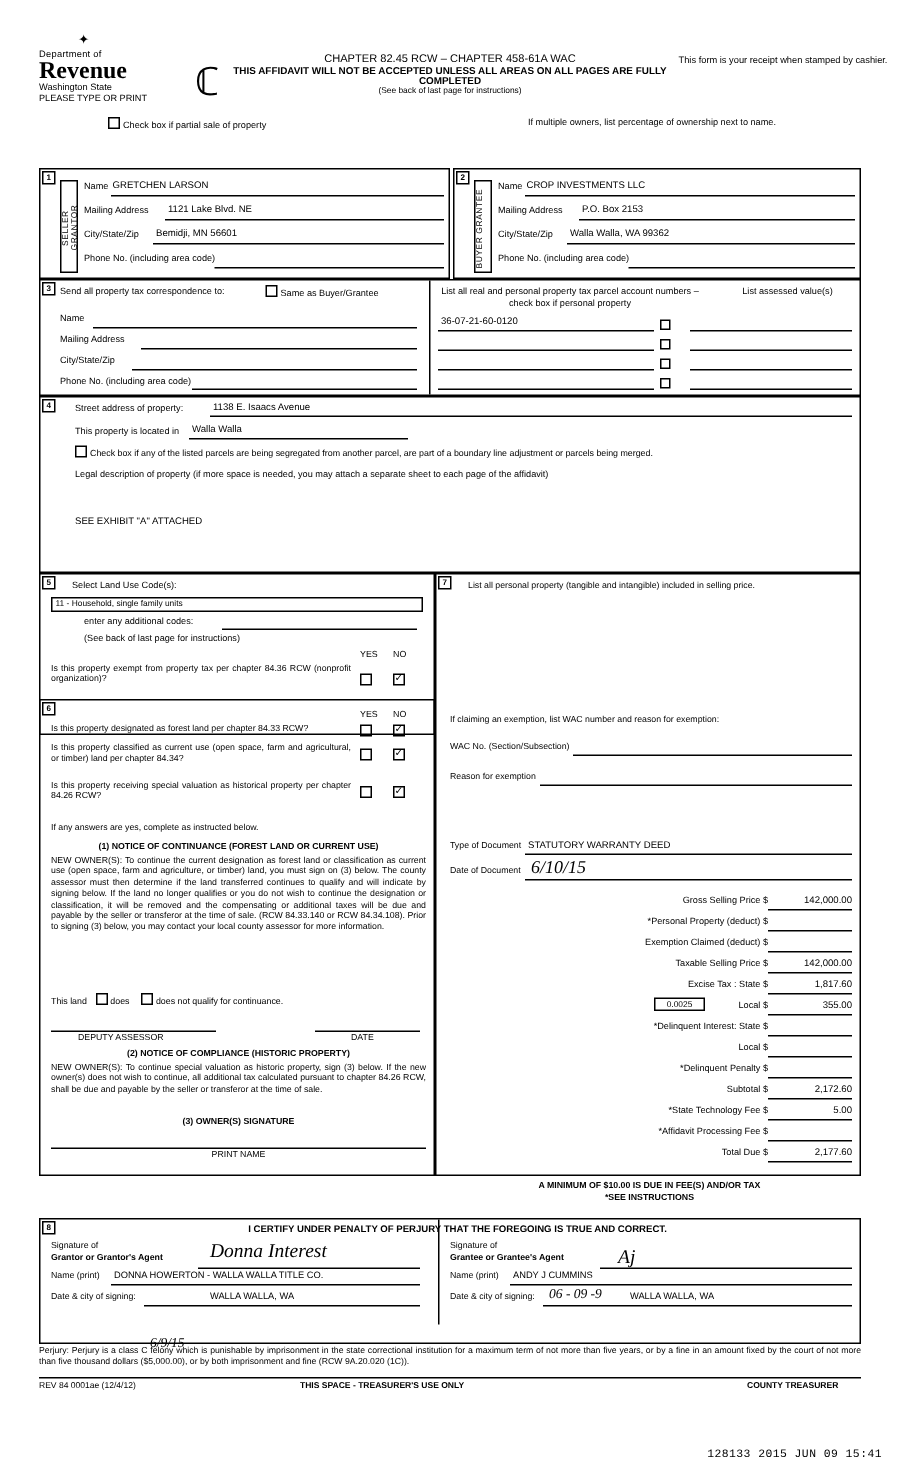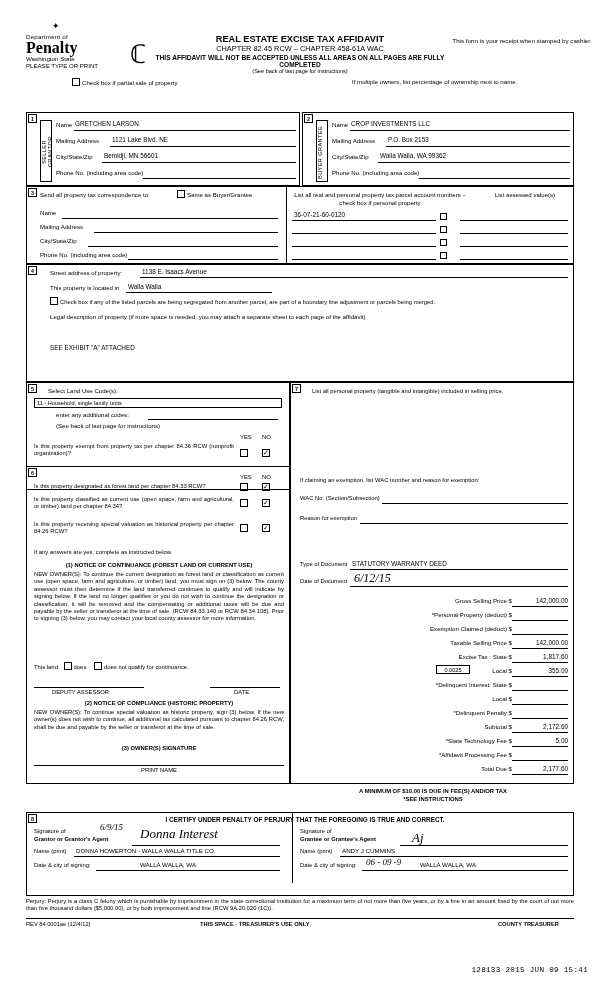--- a/index.html
+++ b/index.html
@@ -66,27 +66,26 @@
 </style>
 </head>
 <body>
 
 <div class="page">
 
   <div class="hdr">
     <div class="logo">
       <div class="star">✦</div>
       <div class="dept">Department of</div>
-      <div class="rev">Penalty</div>
+      <div class="rev">Revenue</div>
       <div class="wa">Washington State</div>
       <div class="swirl">ℂ</div>
     </div>
 
     <div class="title">
-      <div class="t1">REAL ESTATE EXCISE TAX AFFIDAVIT</div>
       <div class="t2">CHAPTER 82.45 RCW – CHAPTER 458-61A WAC</div>
       <div class="t3">THIS AFFIDAVIT WILL NOT BE ACCEPTED UNLESS ALL AREAS ON ALL PAGES ARE FULLY COMPLETED</div>
       <div class="t4">(See back of last page for instructions)</div>
     </div>
 
     <div class="receipt">This form is your receipt when stamped by cashier.</div>
     <div class="typeprint">PLEASE TYPE OR PRINT</div>
 
     <div class="checkline">
       <span class="cbox"></span><span>Check box if partial sale of property</span>
@@ -253,21 +252,21 @@
   <div class="ptxt" style="left:300px; top:495px;">WAC No. (Section/Subsection)</div>
   <div class="line" style="left:382px; top:503px; width:186px;"></div>
   <div class="ptxt" style="left:300px; top:515px;">Reason for exemption</div>
   <div class="line" style="left:360px; top:523px; width:208px;"></div>
 
   <div class="ptxt" style="left:300px; top:561px;">Type of Document</div>
   <div class="val" style="left:352px; top:560px;">STATUTORY WARRANTY DEED</div>
   <div class="line" style="left:350px; top:569px; width:218px;"></div>
 
   <div class="ptxt" style="left:300px; top:578px;">Date of Document</div>
-  <div class="handw" style="position:absolute; left:354px; top:571px; font-size:12px;">6/12/15</div>
+  <div class="handw" style="position:absolute; left:354px; top:571px; font-size:12px;">6/10/15</div>
   <div class="line" style="left:350px; top:586px; width:218px;"></div>
 
   <div class="mlbl" style="left:330px; top:597px; width:182px;">Gross Selling Price  $</div>
   <div class="mval" style="left:512px; top:597px; width:56px;">142,000.00</div>
   <div class="line" style="left:512px; top:606px; width:56px;"></div>
 
   <div class="mlbl" style="left:330px; top:611px; width:182px;">*Personal Property (deduct)  $</div>
   <div class="mval" style="left:512px; top:611px; width:56px;"></div>
   <div class="line" style="left:512px; top:620px; width:56px;"></div>
 
@@ -328,21 +327,21 @@
   <div class="ptxt" style="left:34px; top:828px;">Signature of</div>
   <div class="ptxt b" style="left:34px; top:836px;">Grantor or Grantor's Agent</div>
   <div class="sigbig" style="position:absolute; left:140px; top:826px;">Donna Interest</div>
   <div class="line" style="left:132px; top:845px; width:148px;"></div>
 
   <div class="ptxt" style="left:34px; top:848px;">Name (print)</div>
   <div class="val" style="left:76px; top:847px; font-size:6.2px;">DONNA HOWERTON - WALLA WALLA TITLE CO.</div>
   <div class="line" style="left:74px; top:856px; width:206px;"></div>
 
   <div class="ptxt" style="left:34px; top:862px;">Date &amp; city of signing:</div>
-  <div class="handw" style="position:absolute; left:100px; top:822px; font-size:9px;">6/9/15</div>
+  <div class="handw" style="position:absolute; left:100px; top:890px; font-size:9px;">6/9/15</div>
   <div class="val" style="left:140px; top:861px; font-size:6.2px;">WALLA WALLA, WA</div>
   <div class="line" style="left:96px; top:870px; width:184px;"></div>
 
   <div class="ptxt" style="left:300px; top:828px;">Signature of</div>
   <div class="ptxt b" style="left:300px; top:836px;">Grantee or Grantee's Agent</div>
   <div class="sigbig" style="position:absolute; left:412px; top:830px;">Aj</div>
   <div class="line" style="left:400px; top:845px; width:168px;"></div>
 
   <div class="ptxt" style="left:300px; top:848px;">Name (print)</div>
   <div class="val" style="left:342px; top:847px; font-size:6.2px;">ANDY J CUMMINS</div>

